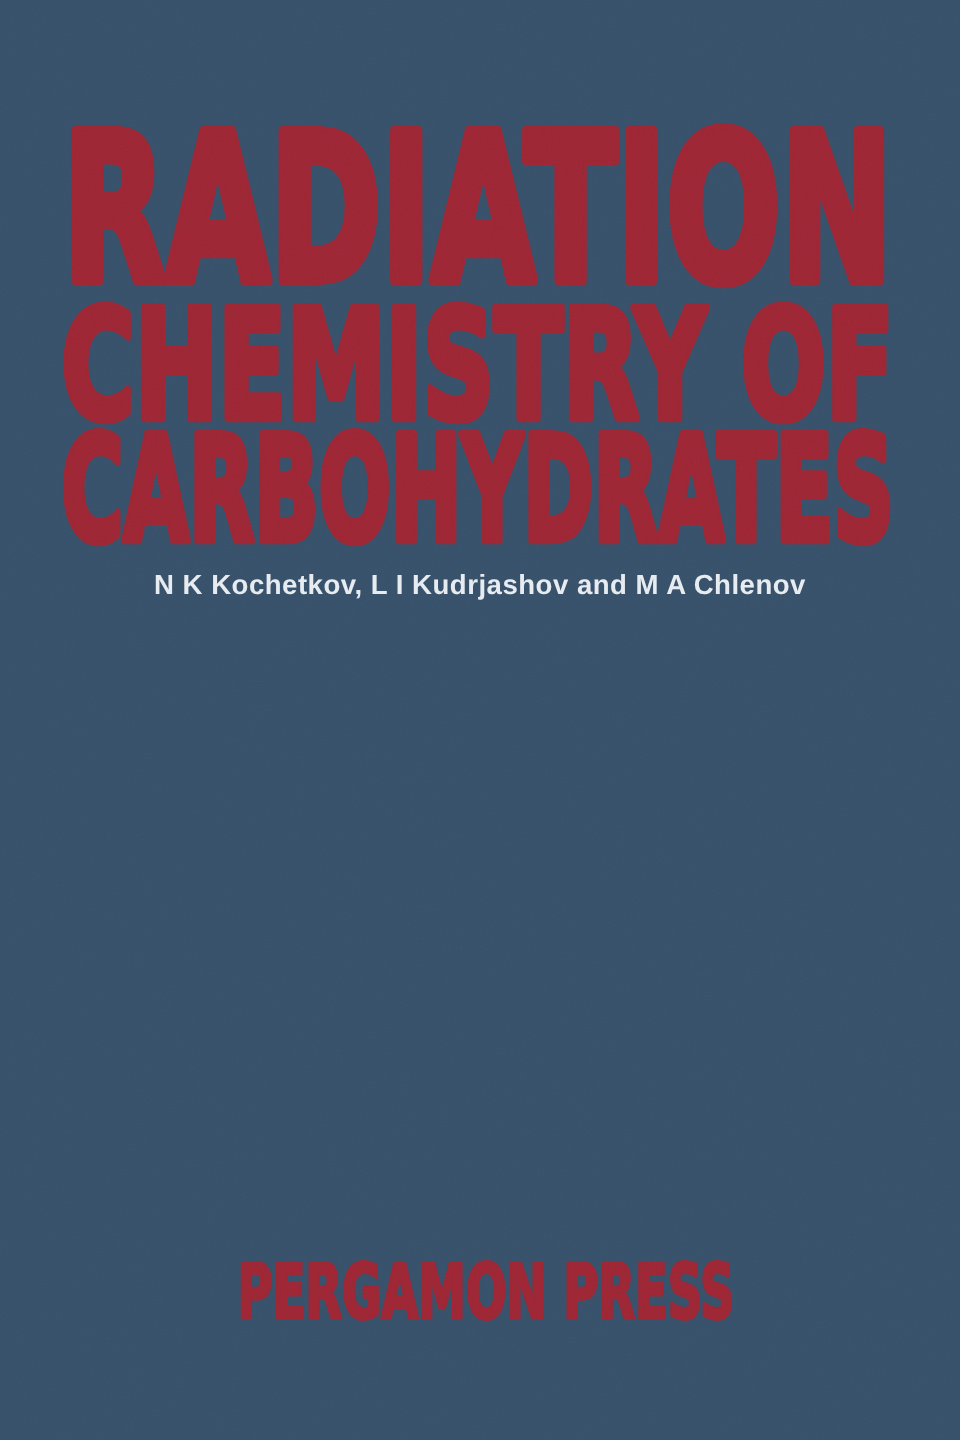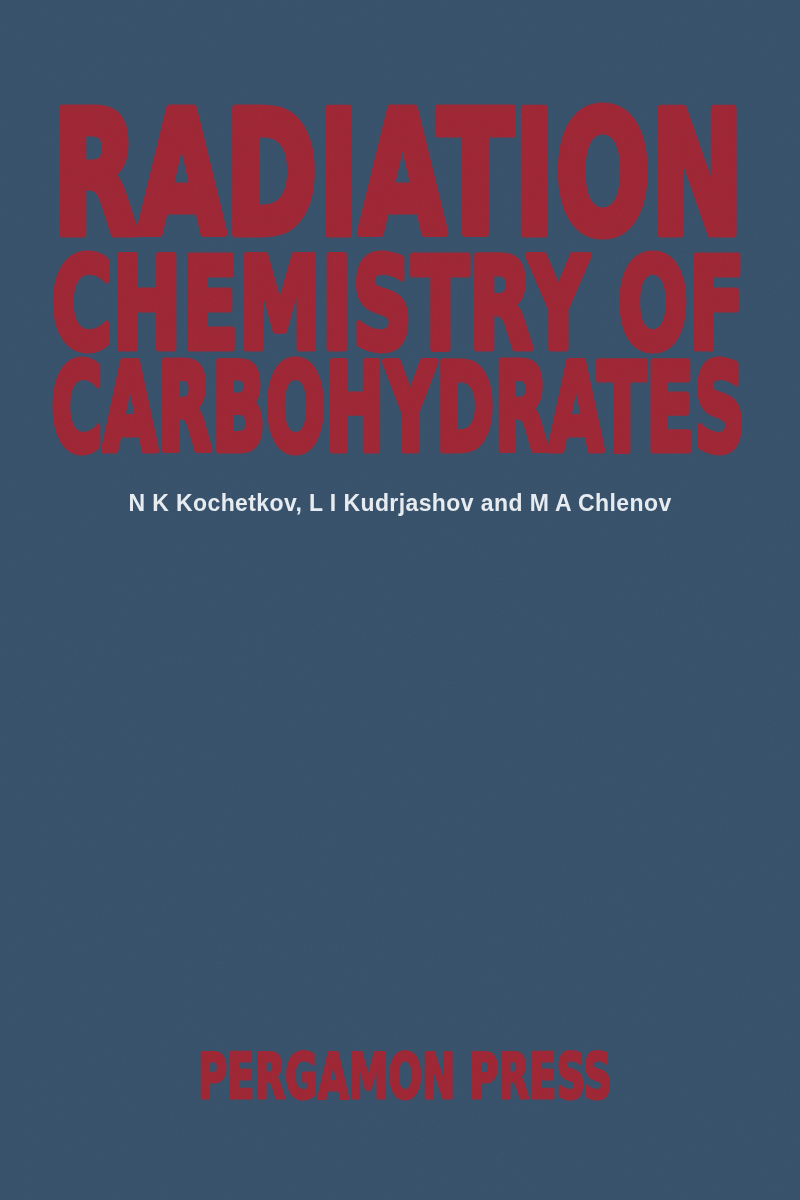--- a/index.html
+++ b/index.html
@@ -26,21 +26,21 @@
     font-family:"DejaVu Sans", sans-serif;
     font-weight:bold;
     fill:var(--accent);
     stroke:var(--accent);
     stroke-linejoin:round;
     stroke-linecap:round;
     paint-order:stroke;
   }
   .authors{
     position:absolute;
-    left:0;top:490px;width:800px;
+    left:0;top:474px;width:800px;
     text-align:center;
     color:var(--fg);
     font-size:23px;
     font-weight:bold;
     letter-spacing:0.4px;
   }
   .affiliation{
     position:absolute;
     left:0;top:537px;width:800px;
     text-align:center;

